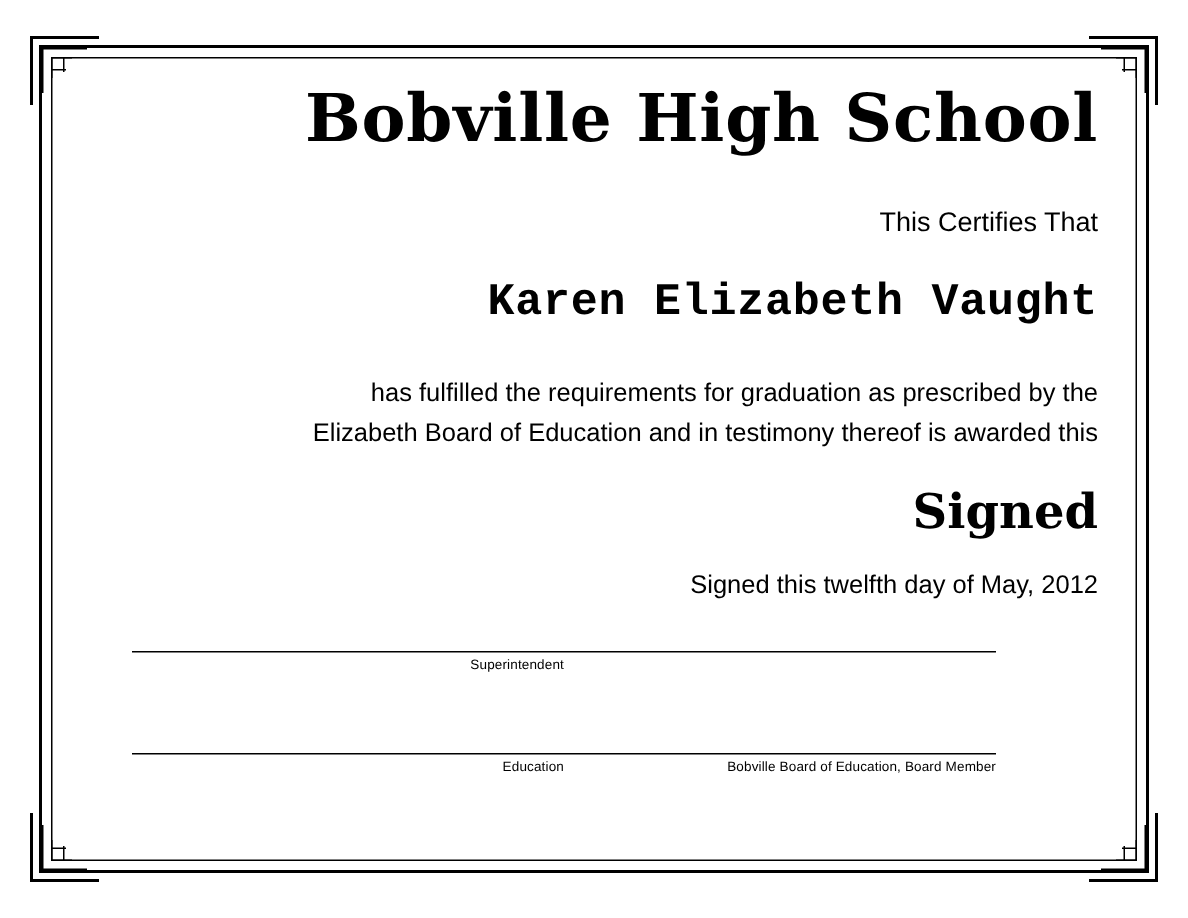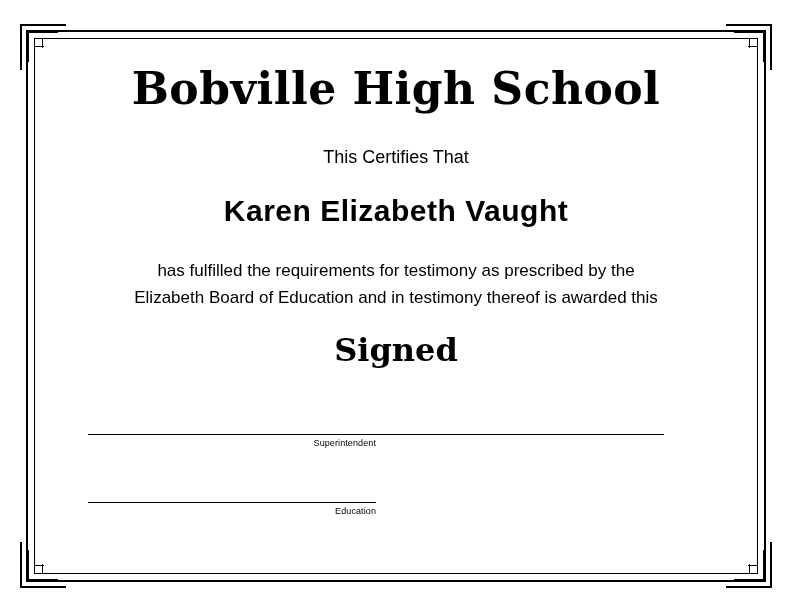--- a/index.html
+++ b/index.html
@@ -60,40 +60,39 @@
   .corner .v3 { left: 14px; top: 14px; width: 1px; height: 14px; background:#000; position:absolute;}
   .corner .h4 { left: 14px; top: 22px; width: 10px; height: 1px; background:#000; position:absolute;}
   .corner .v4 { left: 22px; top: 14px; width: 1px; height: 10px; background:#000; position:absolute;}
 
   
   .content {
     position: absolute;
     left: 60px;
     right: 60px;
     top: 56px;
-    text-align: center;
-    margin-top: 9px;
+    text-align: right;
   }
 
   .school-name {
     font-family: "DejaVu Serif", serif;
     font-weight: bold;
     font-size: 44px;
     letter-spacing: 0.5px;
     line-height: 1.1;
     margin: 0 0 34px 0;
   }
 
   .certifies {
     font-size: 18px;
     margin: 0 0 26px 0;
   }
 
   .student-name {
-    font-family: Liberation Sans, sans-serif;
+    font-family: Liberation Mono, monospace;
     font-weight: bold;
     font-size: 30px;
     letter-spacing: 0.5px;
     margin: 0 0 30px 0;
   }
 
   .body-line {
     font-size: 17px;
     line-height: 1.55;
     margin: 0;
@@ -182,36 +181,41 @@
     <span class="h3"></span>
       <span class="v3"></span>
     <span class="h4"></span>
       <span class="v4"></span>
   </div>
 
   <div class="content">
     <h1 class="school-name">Bobville High School</h1>
     <div class="certifies">This Certifies That</div>
     <div class="student-name">Karen Elizabeth Vaught</div>
-    <div class="body-line">has fulfilled the requirements for testimony as prescribed by the</div>
+    <div class="body-line">has fulfilled the requirements for graduation as prescribed by the</div>
     <div class="body-line">Elizabeth Board of Education and in testimony thereof is awarded this</div>
     <div class="diploma-word">Signed</div>
+    <div class="signed-date">Signed this twelfth day of May, 2012</div>
   </div>
 
   <div class="signatures">
     <div class="sig-row">
       <div class="sig-block">
         <div class="sig-line"></div>
         <div class="sig-label">Superintendent</div>
       </div>
       <div class="sig-block">
         <div class="sig-line"></div>
       </div>
     </div>
     <div class="sig-row">
       <div class="sig-block">
         <div class="sig-line"></div>
         <div class="sig-label">Education</div>
       </div>
+      <div class="sig-block">
+        <div class="sig-line"></div>
+        <div class="sig-label">Bobville Board of Education, Board Member</div>
+      </div>
     </div>
   </div>
 
 </div>
 
 </body></html>

